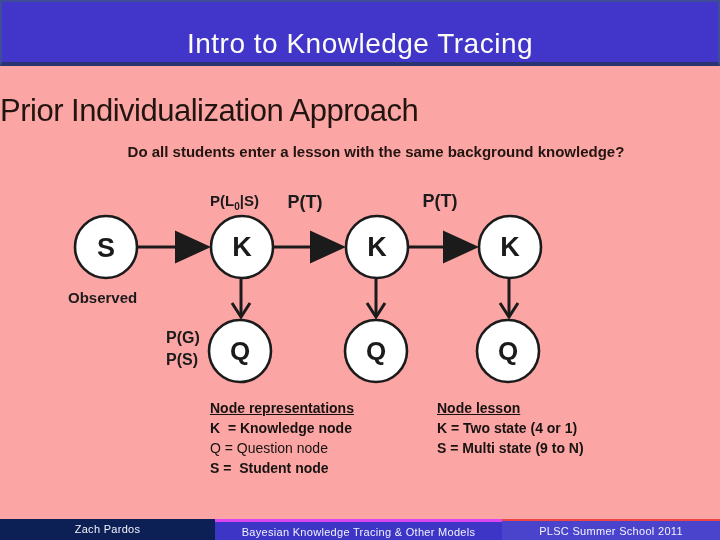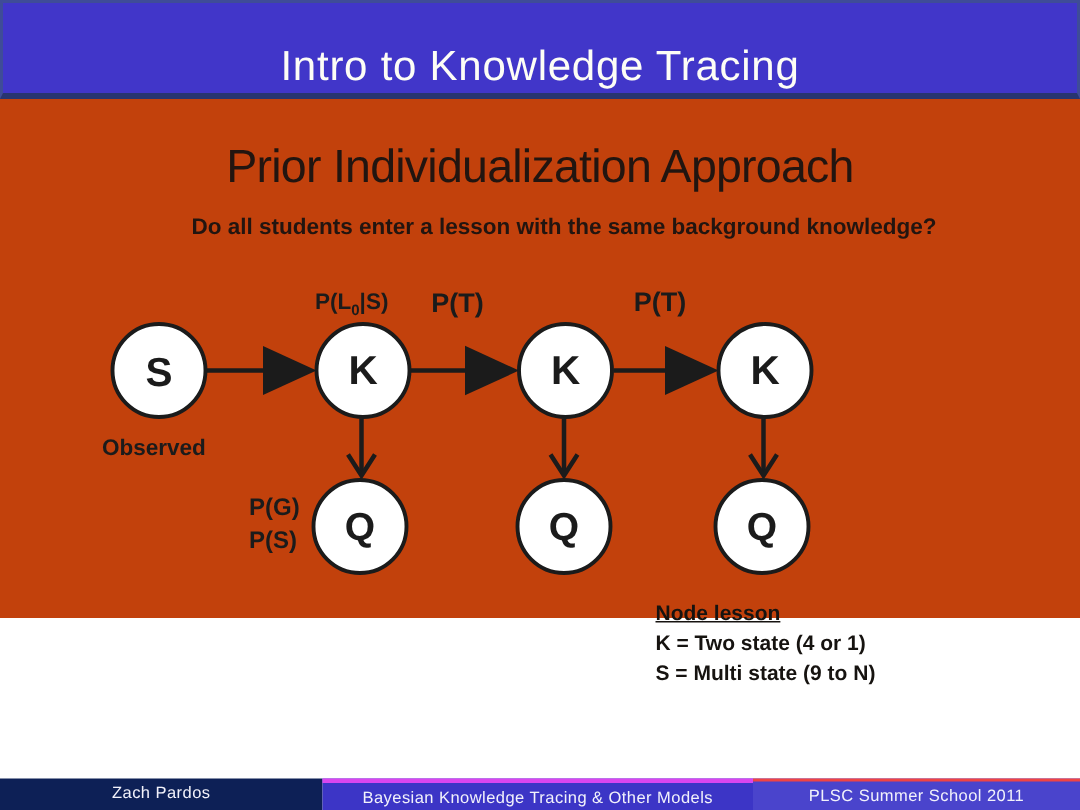--- a/index.html
+++ b/index.html
@@ -3,21 +3,21 @@
 <meta charset="utf-8">
 <style>
   * { margin: 0; padding: 0; box-sizing: border-box; }
   html, body { width: 720px; height: 540px; }
   body {
     font-family: "Liberation Sans", sans-serif;
     background: #ffffff;
     position: relative;
     overflow: hidden;
   }
-  .slide { position: absolute; left: 0; top: 0; width: 720px; height: 412px; background: #c2410c; }
+  .slide { position: absolute; left: 0; top: 0; width: 720px; height: 540px; background: #fca5a5; }
 
   
   .banner {
     position: absolute; left: 0; top: 0; width: 720px; height: 66px;
     background: #4136c9;
     border: 2px solid #3f4c98;
     border-bottom: 4px solid #283570;
   }
   .banner-title {
     position: absolute; left: 0; top: 27px; width: 100%;
@@ -25,21 +25,21 @@
     color: #fdfdf6;
     font-size: 28px;
     line-height: 1.1;
     font-weight: 400;
     letter-spacing: 0.5px;
   }
 
   
   .slide-title {
     position: absolute; left: 0; top: 93px; width: 720px;
-    text-align: center;
+    text-align: left;
     color: #221510;
     font-size: 31px;
     font-weight: 400;
     letter-spacing: -0.5px;
   }
   .slide-subtitle {
     position: absolute; left: 16px; top: 143px; width: 720px;
     text-align: center;
     color: #221510;
     font-size: 15px;
@@ -126,20 +126,26 @@
 
       <text x="150" y="21" font-size="15" font-weight="600" fill="#1b1b1b"><tspan>P(L</tspan><tspan dy="4" font-size="10">0</tspan><tspan dy="-4" font-size="15">|S)</tspan></text>
       <text x="245" y="23" text-anchor="middle" font-size="18" font-weight="600" fill="#1b1b1b">P(T)</text>
       <text x="380" y="22" text-anchor="middle" font-size="18" font-weight="600" fill="#1b1b1b">P(T)</text>
       <text x="8" y="118" font-size="15" font-weight="600" fill="#1b1b1b">Observed</text>
       <text x="106" y="158" font-size="16" font-weight="600" fill="#1b1b1b">P(G)</text>
       <text x="106" y="180" font-size="16" font-weight="600" fill="#1b1b1b">P(S)</text>
     </svg>
   </div>
 
+  <div class="legend legend-representations">
+    <div class="heading">Node representations</div>
+    <div class="line line-k">K  = Knowledge node</div>
+    <div class="line line-q">Q = Question node</div>
+    <div class="line line-s">S =  Student node</div>
+  </div>
 
   <div class="legend legend-states">
     <div class="heading">Node lesson</div>
     <div class="line line-k">K = Two state (4 or 1)</div>
     <div class="line line-s">S = Multi state (9 to N)</div>
   </div>
 
   <div class="footer">
     <div class="footer-seg footer-author">Zach Pardos</div>
     <div class="footer-seg footer-course">Bayesian Knowledge Tracing &amp; Other Models</div>

